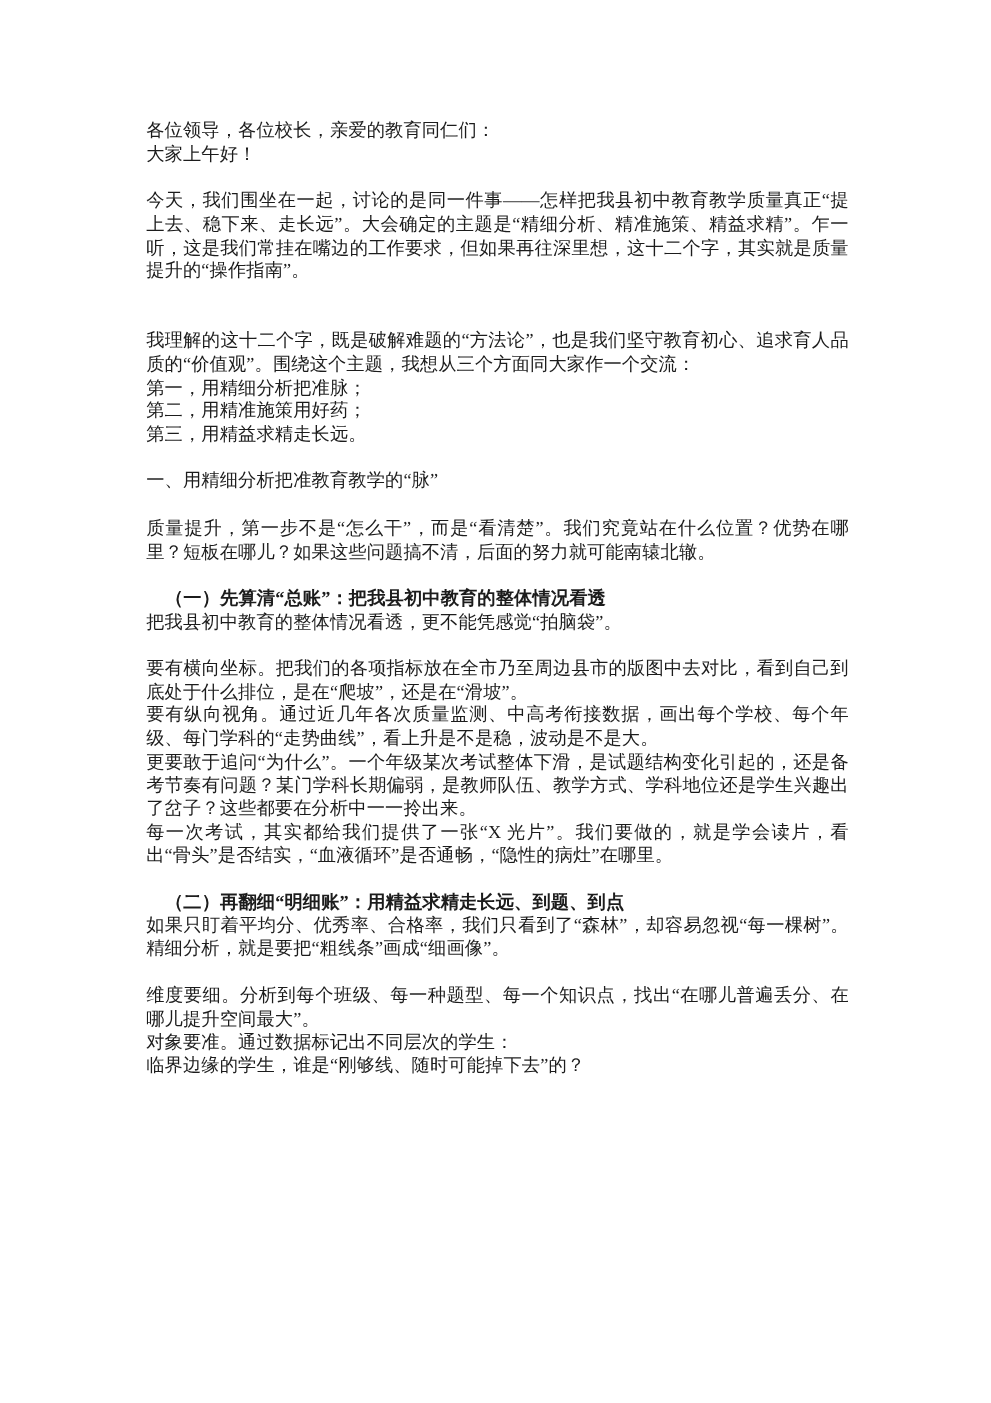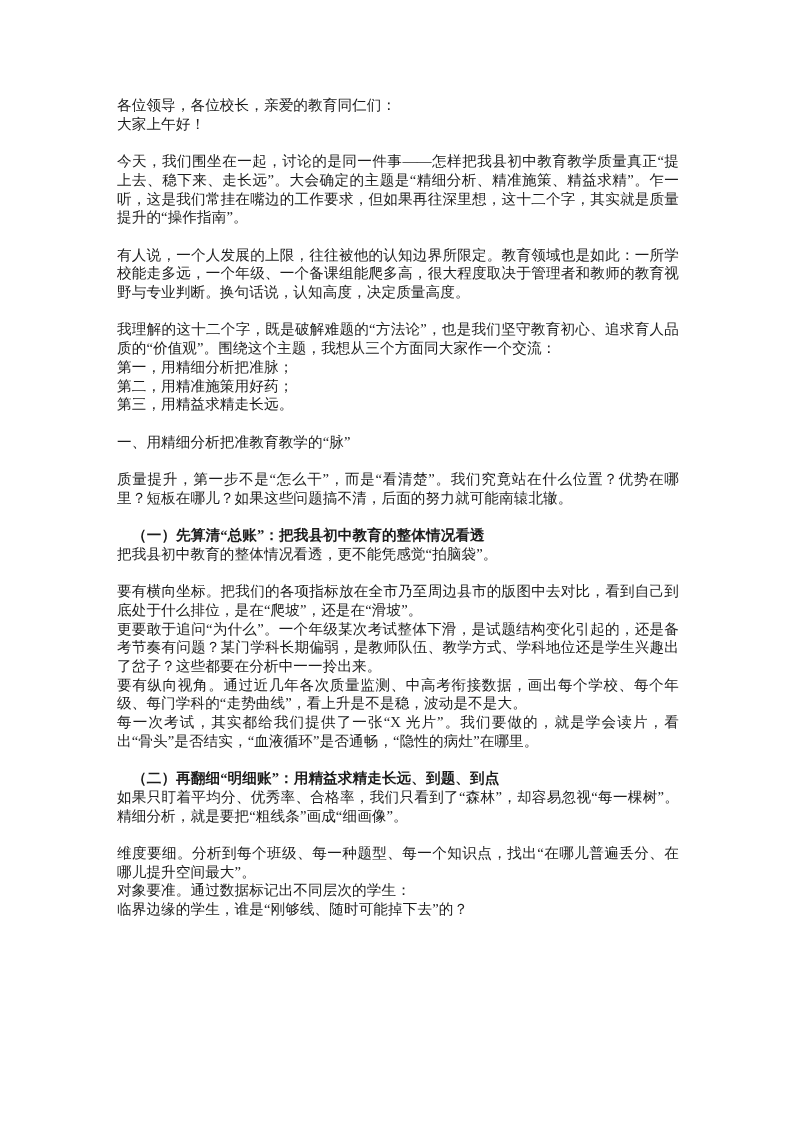--- a/index.html
+++ b/index.html
@@ -71,23 +71,20 @@
       <span class="line">各位领导，各位校长，亲爱的教育同仁们：</span>
       <span class="line">大家上午好！</span>
     </div>
     <div class="spacer">&nbsp;</div>
 
     <div class="para block">
       <span class="line">今天，我们围坐在一起，讨论的是同一件事——怎样把我县初中教育教学质量真正“提上去、稳下来、走长远”。大会确定的主题是“精细分析、精准施策、精益求精”。乍一听，这是我们常挂在嘴边的工作要求，但如果再往深里想，这十二个字，其实就是质量提升的“操作指南”。</span>
     </div>
     <div class="spacer">&nbsp;</div>
 
-    <div class="para block">
-      <span class="line">有人说，一个人发展的上限，往往被他的认知边界所限定。教育领域也是如此：一所学校能走多远，一个年级、一个备课组能爬多高，很大程度取决于管理者和教师的教育视野与专业判断。换句话说，认知高度，决定质量高度。</span>
-    </div>
     <div class="spacer">&nbsp;</div>
 
     <div class="para block">
       <span class="line">我理解的这十二个字，既是破解难题的“方法论”，也是我们坚守教育初心、追求育人品质的“价值观”。围绕这个主题，我想从三个方面同大家作一个交流：</span>
       <span class="line">第一，用精细分析把准脉；</span>
       <span class="line">第二，用精准施策用好药；</span>
       <span class="line">第三，用精益求精走长远。</span>
     </div>
     <div class="spacer">&nbsp;</div>
 
@@ -102,22 +99,22 @@
     <div class="spacer">&nbsp;</div>
 
     <div class="para block">
       <span class="line indent1">（一）先算清“总账”：把我县初中教育的整体情况看透</span>
       <span class="line">把我县初中教育的整体情况看透，更不能凭感觉“拍脑袋”。</span>
     </div>
     <div class="spacer">&nbsp;</div>
 
     <div class="para block">
       <span class="line">要有横向坐标。把我们的各项指标放在全市乃至周边县市的版图中去对比，看到自己到底处于什么排位，是在“爬坡”，还是在“滑坡”。</span>
+      <span class="line">要有纵向视角。通过近几年各次质量监测、中高考衔接数据，画出每个学校、每个年级、每门学科的“走势曲线”，看上升是不是稳，波动是不是大。</span>
       <span class="line">更要敢于追问“为什么”。一个年级某次考试整体下滑，是试题结构变化引起的，还是备考节奏有问题？某门学科长期偏弱，是教师队伍、教学方式、学科地位还是学生兴趣出了岔子？这些都要在分析中一一拎出来。</span>
-      <span class="line">要有纵向视角。通过近几年各次质量监测、中高考衔接数据，画出每个学校、每个年级、每门学科的“走势曲线”，看上升是不是稳，波动是不是大。</span>
       <span class="line">每一次考试，其实都给我们提供了一张“X 光片”。我们要做的，就是学会读片，看出“骨头”是否结实，“血液循环”是否通畅，“隐性的病灶”在哪里。</span>
     </div>
     <div class="spacer">&nbsp;</div>
 
     <div class="para block">
       <span class="line indent1">（二）再翻细“明细账”：用精益求精走长远、到题、到点</span>
       <span class="line">如果只盯着平均分、优秀率、合格率，我们只看到了“森林”，却容易忽视“每一棵树”。精细分析，就是要把“粗线条”画成“细画像”。</span>
     </div>
     <div class="spacer">&nbsp;</div>
 

